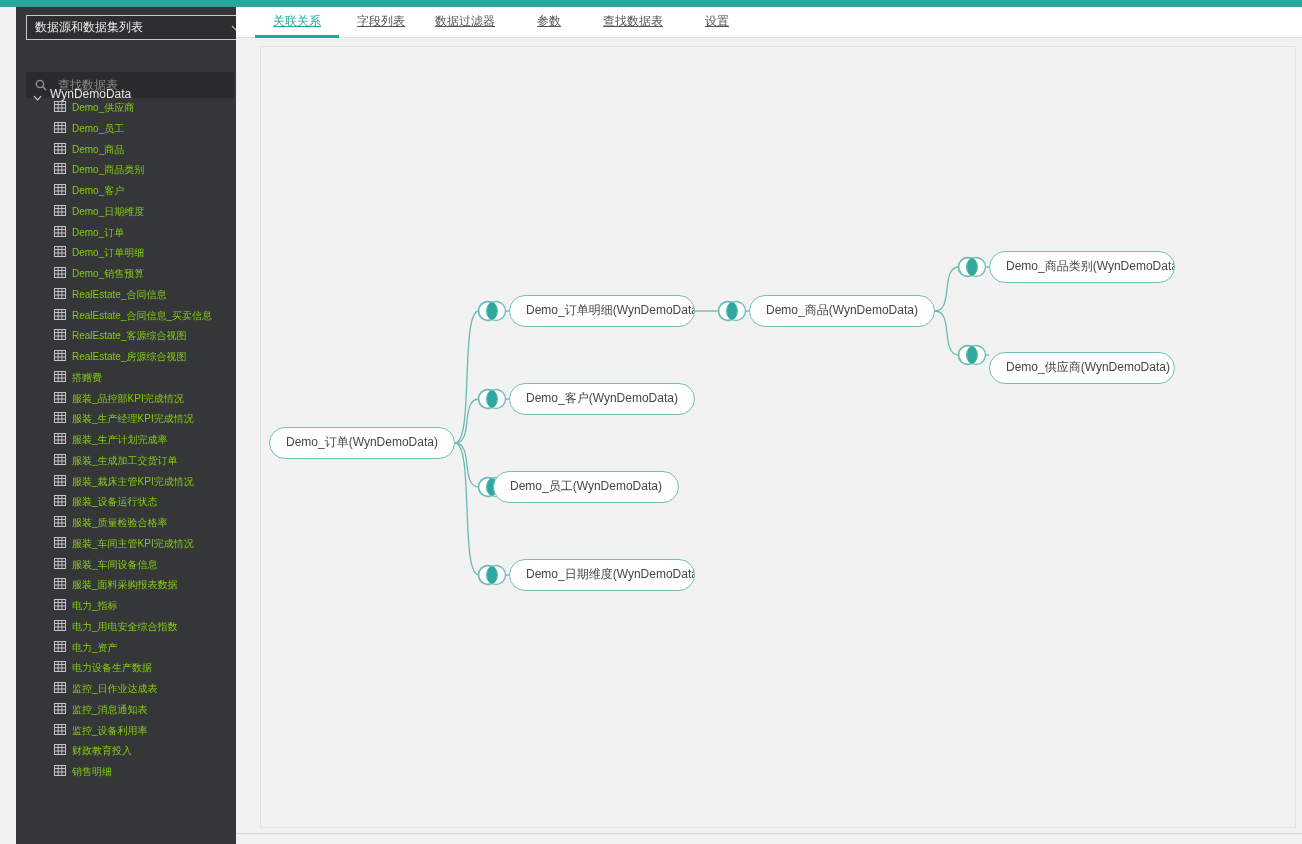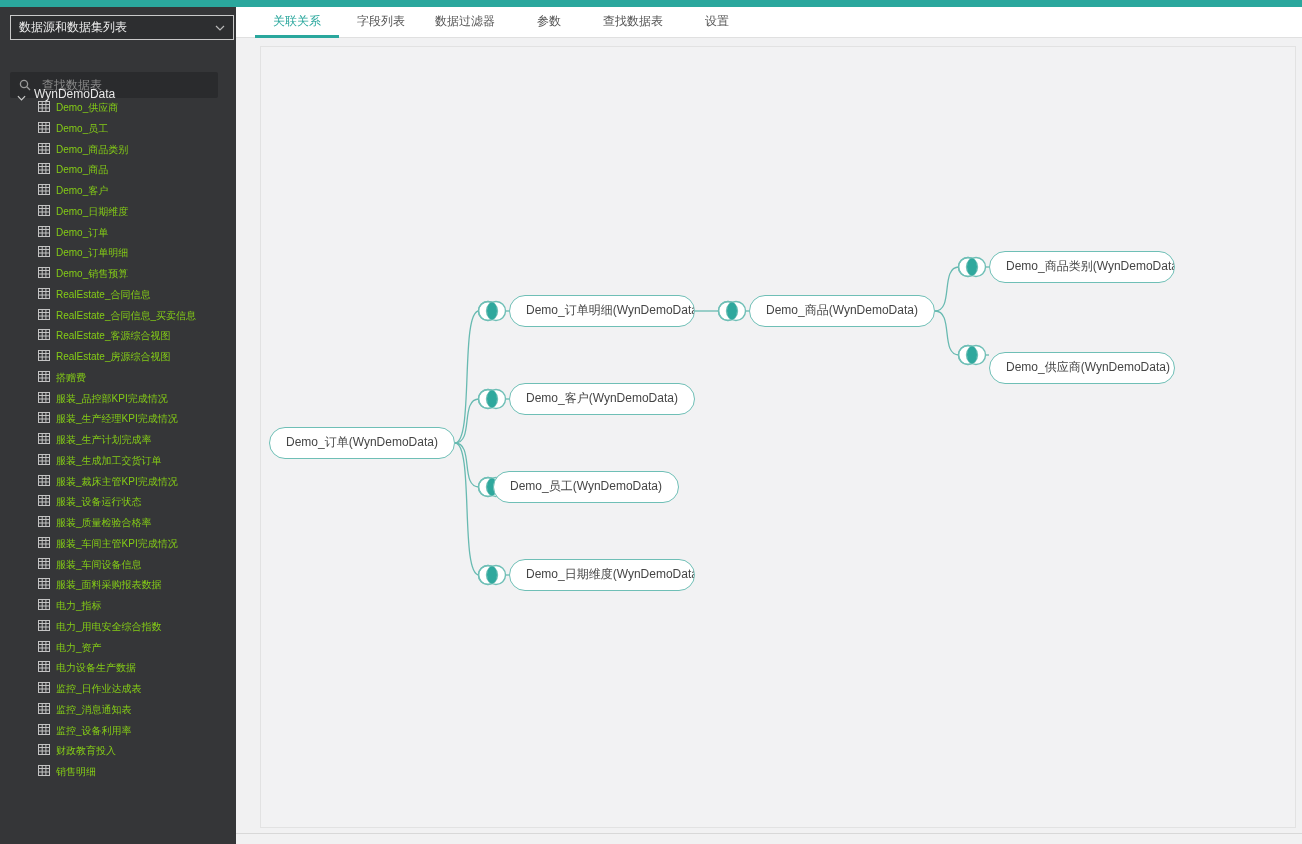--- a/index.html
+++ b/index.html
@@ -3,21 +3,21 @@
 <meta charset="utf-8">
 <style>
   html,body { margin:0; padding:0; }
   body {
     width:1302px; height:844px; position:relative; overflow:hidden;
     font-family:"Liberation Sans", sans-serif; background:#f1f1f2;
   }
   .topbar { position:absolute; top:0; left:0; width:1302px; height:7px; background:#2aa79d; }
 
   
-  .sidebar { position:absolute; top:7px; left:0; width:236px; height:837px; background:#353638; overflow:hidden; }
+  .sidebar { position:absolute; top:7px; left:16px; width:236px; height:837px; background:#353638; overflow:hidden; }
   .ds-select {
     position:absolute; top:8px; left:10px; width:206px; height:23px;
     background:#2d2e30; border:1px solid #c9c9c9;
     display:flex; align-items:center; justify-content:space-between;
     padding:0 8px; cursor:pointer;
   }
   .ds-select .lbl { color:#ededed; font-size:12px; }
   .search-box {
     position:absolute; top:45px; left:10px; width:208px; height:26px;
     background:#2a2b2d; border-radius:2px;
@@ -41,21 +41,21 @@
   .tree-item svg { margin-right:6px; flex:none; }
 
   
   .main { position:absolute; top:7px; left:236px; width:1066px; height:837px; background:#f1f1f2; }
   .tabbar {
     position:absolute; top:0; left:0; right:0; height:30px; background:#fff;
     border-bottom:1px solid #e0e0e0; display:flex; padding-left:19px;
   }
   .tab {
     width:84px; height:30px; line-height:28px; text-align:center;
-    font-size:12px; color:#555; cursor:pointer; position:relative;
+    font-size:12px; color:#555; cursor:pointer; position:relative;text-decoration:underline;
   }
   .tab.active { color:#2aa79d; }
   .tab.active::after {
     content:""; position:absolute; left:0; right:0; bottom:-1px; height:3px; background:#2aa79d;
   }
   .canvas {
     position:absolute; left:24px; top:39px; width:1034px; height:780px;
     background:#f2f2f3; border:1px solid #e2e2e2; box-sizing:content-box;
   }
   .edges-svg { position:absolute; left:0; top:0; width:1034px; height:780px; }
@@ -115,31 +115,31 @@
           <span>Demo_员工</span>
         </div>
         <div class="tree-item">
           <svg width="12" height="11" viewBox="0 0 12 11">
             <rect x="0.5" y="0.5" width="11" height="10" fill="none" stroke="#c4c4c4"></rect>
             <line x1="0.5" y1="3.5" x2="11.5" y2="3.5" stroke="#c4c4c4"></line>
             <line x1="0.5" y1="7" x2="11.5" y2="7" stroke="#c4c4c4"></line>
             <line x1="4.2" y1="0.5" x2="4.2" y2="10.5" stroke="#c4c4c4"></line>
             <line x1="7.9" y1="0.5" x2="7.9" y2="10.5" stroke="#c4c4c4"></line>
           </svg>
+          <span>Demo_商品</span>
+        </div>
+        <div class="tree-item">
+          <svg width="12" height="11" viewBox="0 0 12 11">
+            <rect x="0.5" y="0.5" width="11" height="10" fill="none" stroke="#c4c4c4"></rect>
+            <line x1="0.5" y1="3.5" x2="11.5" y2="3.5" stroke="#c4c4c4"></line>
+            <line x1="0.5" y1="7" x2="11.5" y2="7" stroke="#c4c4c4"></line>
+            <line x1="4.2" y1="0.5" x2="4.2" y2="10.5" stroke="#c4c4c4"></line>
+            <line x1="7.9" y1="0.5" x2="7.9" y2="10.5" stroke="#c4c4c4"></line>
+          </svg>
           <span>Demo_商品类别</span>
-        </div>
-        <div class="tree-item">
-          <svg width="12" height="11" viewBox="0 0 12 11">
-            <rect x="0.5" y="0.5" width="11" height="10" fill="none" stroke="#c4c4c4"></rect>
-            <line x1="0.5" y1="3.5" x2="11.5" y2="3.5" stroke="#c4c4c4"></line>
-            <line x1="0.5" y1="7" x2="11.5" y2="7" stroke="#c4c4c4"></line>
-            <line x1="4.2" y1="0.5" x2="4.2" y2="10.5" stroke="#c4c4c4"></line>
-            <line x1="7.9" y1="0.5" x2="7.9" y2="10.5" stroke="#c4c4c4"></line>
-          </svg>
-          <span>Demo_商品</span>
         </div>
         <div class="tree-item">
           <svg width="12" height="11" viewBox="0 0 12 11">
             <rect x="0.5" y="0.5" width="11" height="10" fill="none" stroke="#c4c4c4"></rect>
             <line x1="0.5" y1="3.5" x2="11.5" y2="3.5" stroke="#c4c4c4"></line>
             <line x1="0.5" y1="7" x2="11.5" y2="7" stroke="#c4c4c4"></line>
             <line x1="4.2" y1="0.5" x2="4.2" y2="10.5" stroke="#c4c4c4"></line>
             <line x1="7.9" y1="0.5" x2="7.9" y2="10.5" stroke="#c4c4c4"></line>
           </svg>
           <span>Demo_客户</span>

